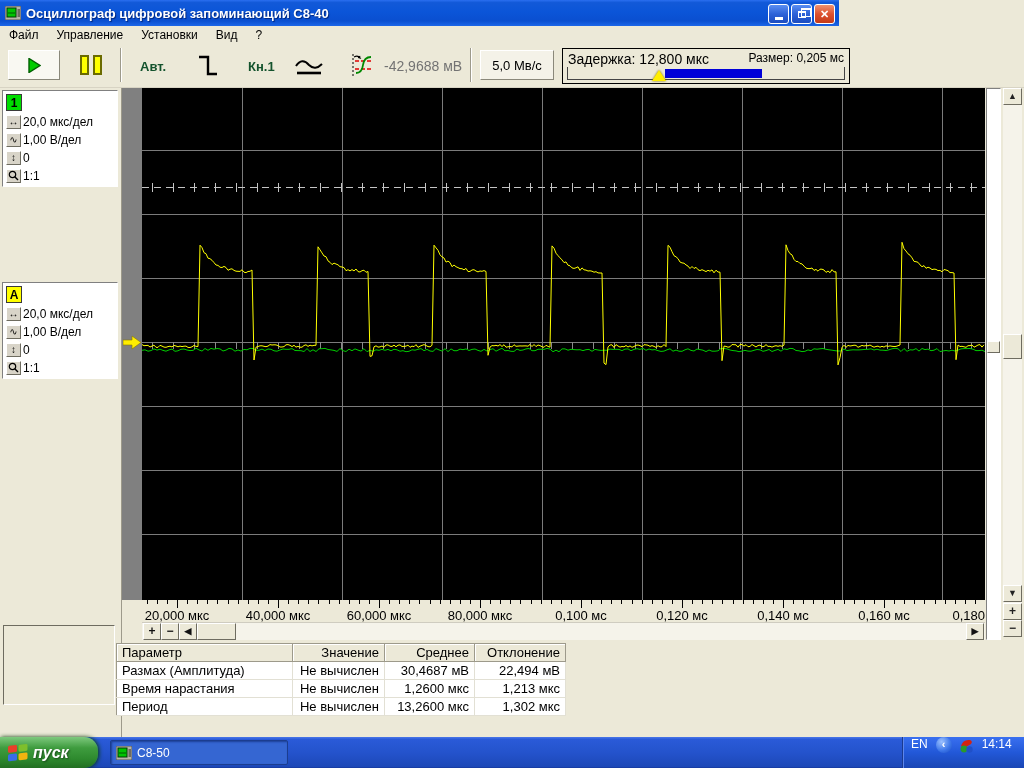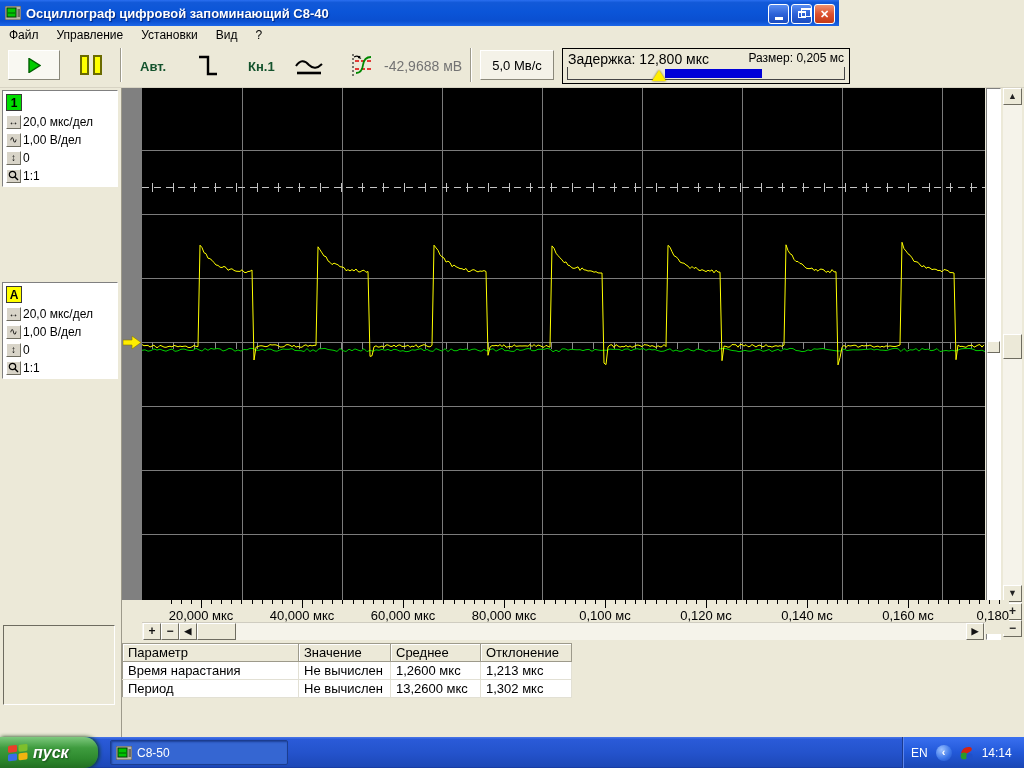--- a/index.html
+++ b/index.html
@@ -76,55 +76,55 @@
   .sbtn { position:absolute; left:0; width:19px; height:17px; background:#ece9d8;
     border:1px solid; border-color:#fff #6e6c60 #6e6c60 #fff; text-align:center; font-size:9px; line-height:15px; color:#222; }
   #vscroll-up { top:0; }
   #vscroll-thumb { position:absolute; left:0; top:246px; width:19px; height:25px; background:#ece9d8;
     border:1px solid; border-color:#fff #6e6c60 #6e6c60 #fff; }
   #vscroll-down { top:497px; }
   #vplus { top:515px; font-size:12px; font-weight:bold; }
   #vminus { top:532px; font-size:12px; font-weight:bold; }
 
   
-  #haxis { position:absolute; left:142px; top:600px; width:843px; height:34px; background:#ece9d8; overflow:hidden;margin-left:24px; }
+  #haxis { position:absolute; left:142px; top:600px; width:843px; height:34px; background:#ece9d8; overflow:hidden; }
   #haxis svg { position:absolute; left:0; top:0; }
   .axis-label { position:absolute; top:8px; font-size:13px; color:#000; transform:translateX(-50%); white-space:nowrap; }
   .axis-label.last { transform:none; right:0; left:auto !important; }
 
   
   #hscroll { position:absolute; left:142px; top:622px; width:843px; height:18px; background:#f5f3ea; border-top:1px solid #cfccc0; }
   .hbtn { position:absolute; top:0; width:18px; height:17px; background:#ece9d8;
     border:1px solid; border-color:#fff #6e6c60 #6e6c60 #fff; text-align:center; font-size:12px; font-weight:bold; line-height:14px; color:#111; }
   #h-plus { left:1px; } #h-minus { left:19px; } #h-left { left:37px; font-size:9px; }
   #hscroll-thumb { left:55px; width:39px; }
   #h-right { right:1px; font-size:9px; }
 
   
-  #mtable { position:absolute; left:122px; top:643px; width:449px; background:#fff;
+  #mtable { position:absolute; left:116px; top:643px; width:449px; background:#fff;
     border:1px solid #9d9a8b; border-collapse:collapse; table-layout:fixed; }
   #mtable th { background:#ece9d8; font-weight:normal; font-size:13px; height:18px;
     border-right:1px solid #9d9a8b; border-bottom:1px solid #9d9a8b;
     box-shadow:inset 1px 1px 0 #fff; padding:0 5px; }
   #mtable td { font-size:13px; height:18px; border-right:1px solid #e2e0d4; border-bottom:1px solid #e2e0d4; padding:0 5px; white-space:nowrap; }
-  .al { text-align:left; } .ar { text-align:left; }
+  .al { text-align:left; } .ar { text-align:right; }
 
   
   #taskbar { position:absolute; left:0; top:737px; width:1024px; height:31px;
     background:linear-gradient(180deg,#4a77e8 0%,#2a5ad8 8%,#2453cc 50%,#1d48b8 95%,#15389c 100%); }
   #start-btn { position:absolute; left:0; top:0; width:98px; height:31px;
     background:linear-gradient(180deg,#7ec97e 0%,#3f9c3f 35%,#2e8a2e 70%,#226f22 100%);
     border-radius:0 14px 14px 0; display:flex; align-items:center; box-shadow:1px 0 4px #0a3a0a; }
   #start-btn .start-text { color:#fff; font-size:16px; font-weight:bold; font-style:italic; text-shadow:1px 1px 2px #1a4a1a; margin-left:4px; }
   #task-btn { position:absolute; left:110px; top:3px; width:178px; height:25px; background:#3566d2;
     border:1px solid #1b3d8f; border-radius:2px; box-shadow:inset 1px 1px 2px #1c3f96; display:flex; align-items:center; }
   #task-btn .task-text { color:#fff; font-size:12px; margin-left:5px; }
   #tray { position:absolute; right:0; top:0; width:122px; height:31px;
     background:linear-gradient(180deg,#3a70f0 0%,#2258d8 50%,#1a46b4 100%);
-    border-left:1px solid #1a3a90; box-shadow:inset 1px 0 0 #5d86ec; display:flex; align-items:center; }
+    border-left:1px solid #1a3a90; box-shadow:inset 1px 0 0 #5d86ec; display:flex; }
   #lang-ind { color:#fff; font-size:12px; margin-left:8px; }
   #tray-chevron { width:16px; height:16px; border-radius:50%; margin-left:8px;
     background:radial-gradient(circle at 35% 30%,#9cc2ff,#3a74e8 60%,#1c4cc0); color:#fff;
     font-size:11px; font-weight:bold; text-align:center; line-height:15px; }
   #tray-clock { color:#fff; font-size:12px; margin-left:7px; }
 </style>
 </head>
 <body>
 
 <div id="screen">
@@ -481,20 +481,26 @@
         <col style="width:91px">
       </colgroup>
     <tbody>
         <tr>
       <th class="al">Параметр</th>
       <th class="ar">Значение</th>
       <th class="ar">Среднее</th>
       <th class="ar">Отклонение</th>
     </tr>
     <tr>
+      <td class="al">Размах (Амплитуда)</td>
+      <td class="ar">Не вычислен</td>
+      <td class="ar">30,4687 мВ</td>
+      <td class="ar">22,494 мВ</td>
+    </tr>
+    <tr>
       <td class="al">Время нарастания</td>
       <td class="ar">Не вычислен</td>
       <td class="ar">1,2600 мкс</td>
       <td class="ar">1,213 мкс</td>
     </tr>
     <tr>
       <td class="al">Период</td>
       <td class="ar">Не вычислен</td>
       <td class="ar">13,2600 мкс</td>
       <td class="ar">1,302 мкс</td>

